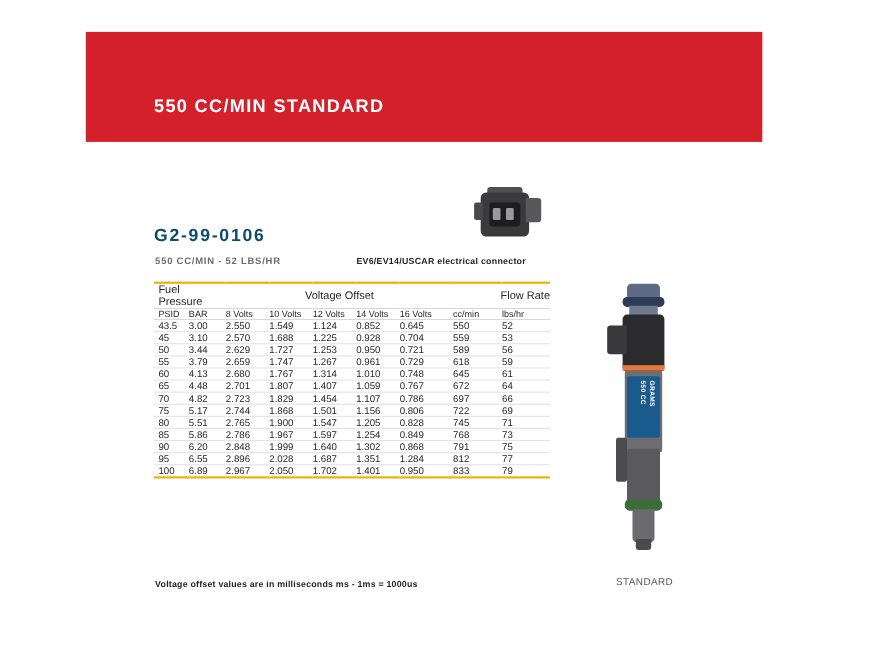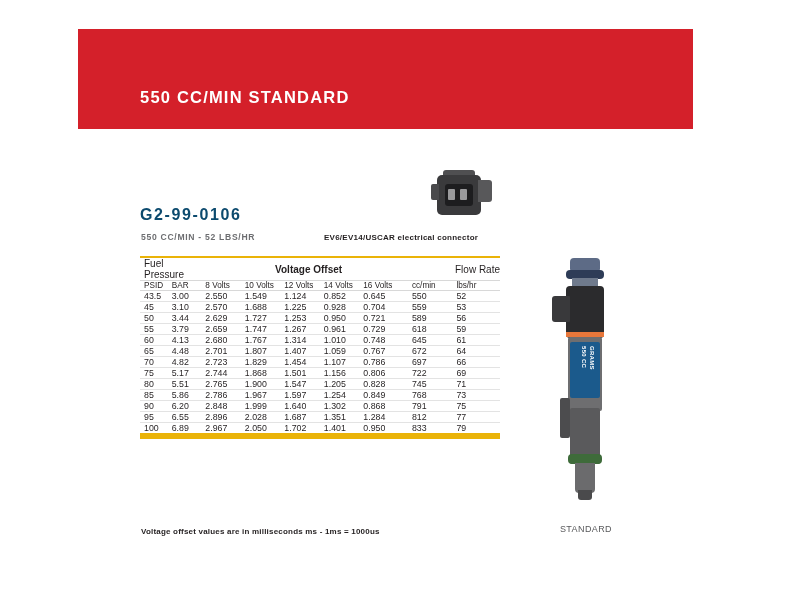--- a/index.html
+++ b/index.html
@@ -137,36 +137,36 @@
   }
   .grp-row th {
     font-size: 10px;
     font-weight: bold;
     color: #231f20;
     padding: 5px 0 4px 0;
     border-top: 2px solid #eab308;
     border-bottom: 1px solid #d8d8d8;
   }
   .grp-row th.fp { padding-left: 4px; }
-  .grp-row th.vo { text-align: center; font-weight: bold; }
+  .grp-row th.vo { text-align: center; }
   .grp-row th.fr { text-align: right; }
   .hdr-row th {
     font-size: 8.2px;
     font-weight: bold;
     padding: 5px 0 5px 0;
     border-bottom: 1px solid #d8d8d8;
     margin-left: 16px;
   }
   .hdr-row th.c0 { padding-left: 4px; }
   tbody tr td {
     padding: 4.6px 0 4.6px 0;
     border-bottom: 1px solid #e3e3e3;
     font-size: 8.8px;
   }
-  tbody tr:last-child td { border-bottom: 6px solid #eab308; }
+  tbody tr:last-child td { border-bottom: 2px solid #eab308; }
   tbody td.c0 { padding-left: 4px; }
   col.c0 { width: 34px; }
   col.c1 { width: 38px; }
   col.c2 { width: 45px; }
   col.c3 { width: 45px; }
   col.c4 { width: 45px; }
   col.c5 { width: 45px; }
   col.c6 { width: 57px; }
   col.c7 { width: 51px; }
 

